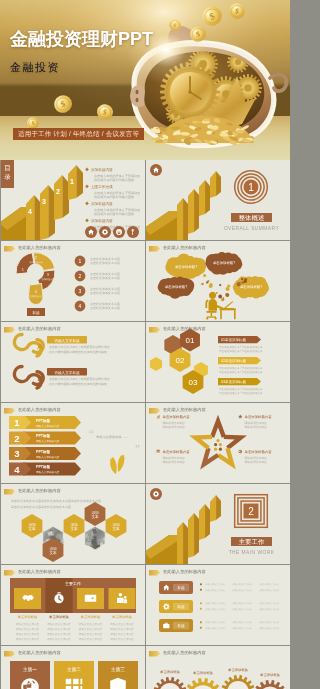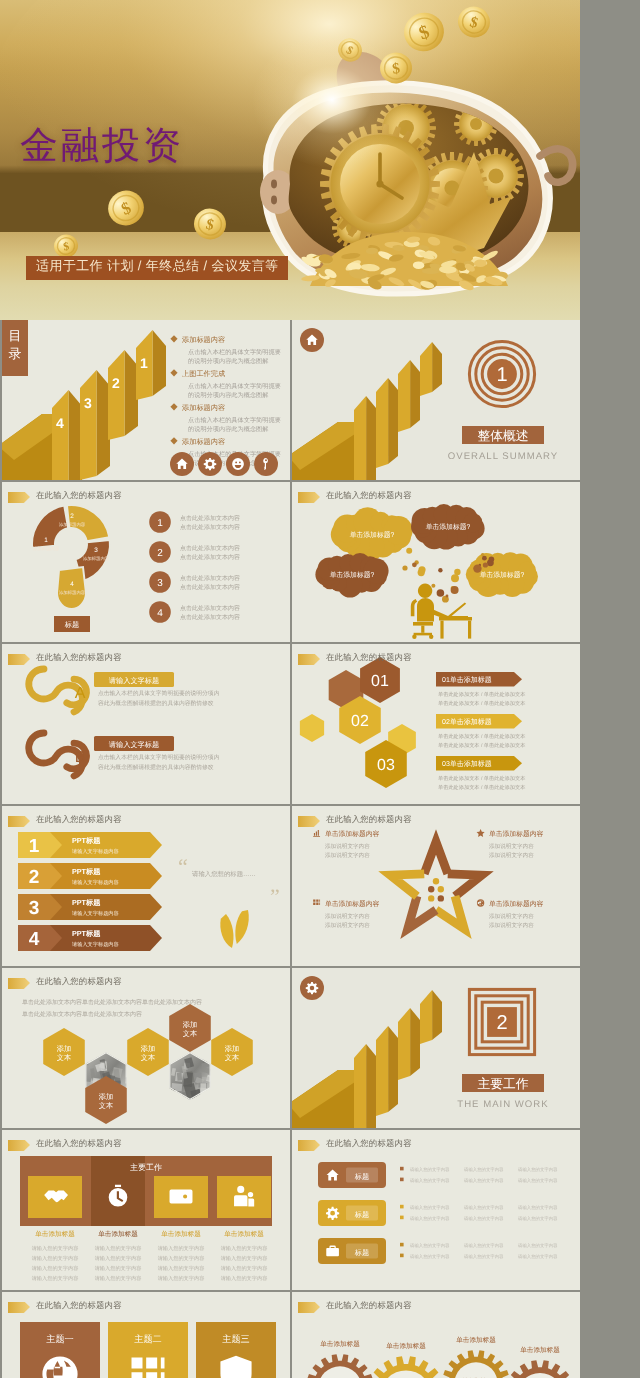--- a/index.html
+++ b/index.html
@@ -5,21 +5,21 @@
 *{margin:0;padding:0;box-sizing:border-box}
 html,body{width:290px;height:689px;overflow:hidden}
 body{font-family:"Liberation Sans",sans-serif;background:#8e8e86}
 #page{position:relative;width:290px;height:689px;overflow:hidden;background:#8e8e86}
 
 
 #hero{position:relative;width:290px;height:160px;overflow:hidden;background:#c9a455}
 #hero svg{position:absolute;inset:0}
 .hero-title{position:absolute;left:10px;top:27px;font-size:18px;font-weight:bold;color:#fff;letter-spacing:0px;
   text-shadow:0 1px 3px rgba(110,70,15,.55);z-index:5}
-.hero-sub{position:absolute;left:10px;top:60px;font-size:19px;color:#701a75;letter-spacing:1.5px;
+.hero-sub{position:absolute;left:10px;top:60px;font-size:11px;color:#0f172a;letter-spacing:1.5px;
   text-shadow:0 1px 3px rgba(110,70,15,.5);z-index:5}
 .hero-tag{position:absolute;left:13px;top:128px;background:#9d5021;color:#f6e7cc;font-size:6.5px;
   padding:2.5px 5px 2.5px 5px;letter-spacing:.2px;z-index:5;line-height:1}
 
 
 #grid{position:absolute;top:160px;left:0;width:290px;height:529px;
   display:grid;grid-template-columns:144px 144px;grid-auto-rows:80px;gap:1px 1px;
   padding-left:1px;background:#8e8e86}
 .slide{position:relative;width:144px;height:80px;background:#e9e9df;overflow:hidden}
 .slide svg{position:absolute;inset:0;display:block;width:144px;height:80px}
@@ -263,20 +263,21 @@
               <g transform="translate(33,123) rotate(-10)">
                 <ellipse rx="6" ry="5.76" fill="url(#coing)"></ellipse>
                 <ellipse rx="4.32" ry="4.14" fill="none" stroke="#c99c2c" stroke-width="0.7" opacity=".6"></ellipse>
                 <text x="0" y="1.98" text-anchor="middle" font-size="5.699999999999999" fill="#c18f1f" font-family="&quot;Liberation Serif&quot;,serif" font-weight="bold">$</text>
               </g>
             </g>
             <ellipse cx="166" cy="50" rx="40" ry="34" fill="url(#flare)"></ellipse>
           </g>
       </g>
     </svg>
+    <div class="hero-title">金融投资理财PPT</div>
     <div class="hero-sub">金融投资</div>
     <div class="hero-tag">适用于工作 计划 / 年终总结 / 会议发言等</div>
   </div>
   <div id="grid">
       <div class="slide">
         <svg viewBox="0 0 144 80">
           <defs>
             <linearGradient id="gA" x1="0" y1="0" x2="1" y2="1">
               <stop offset="0" stop-color="#d9a92c"></stop>
               <stop offset="1" stop-color="#b8831a"></stop>

